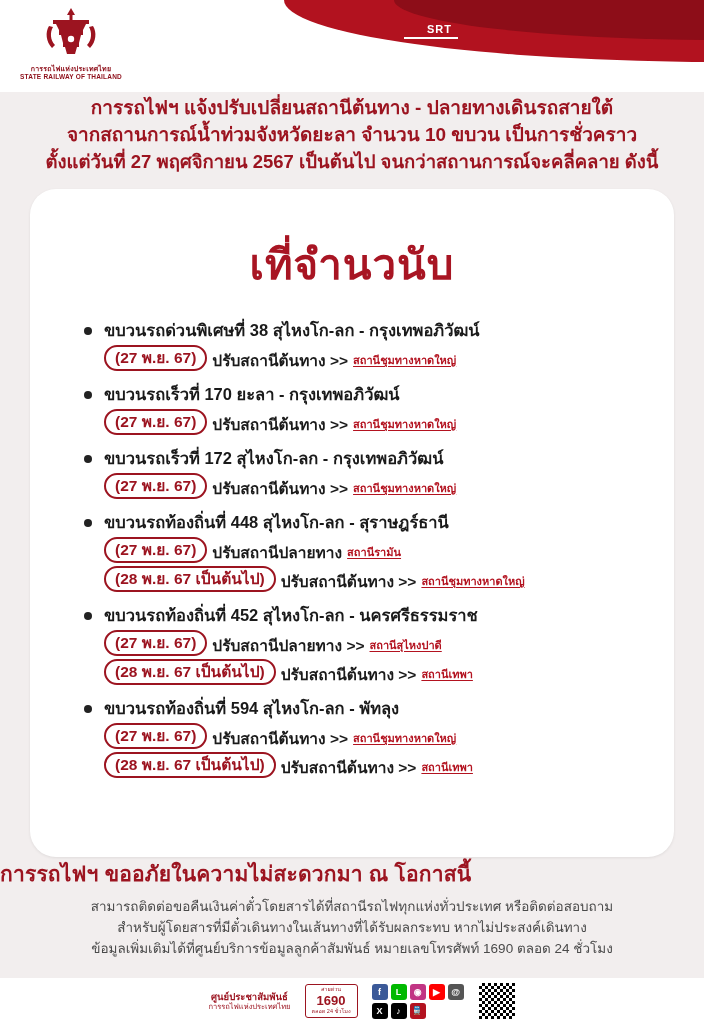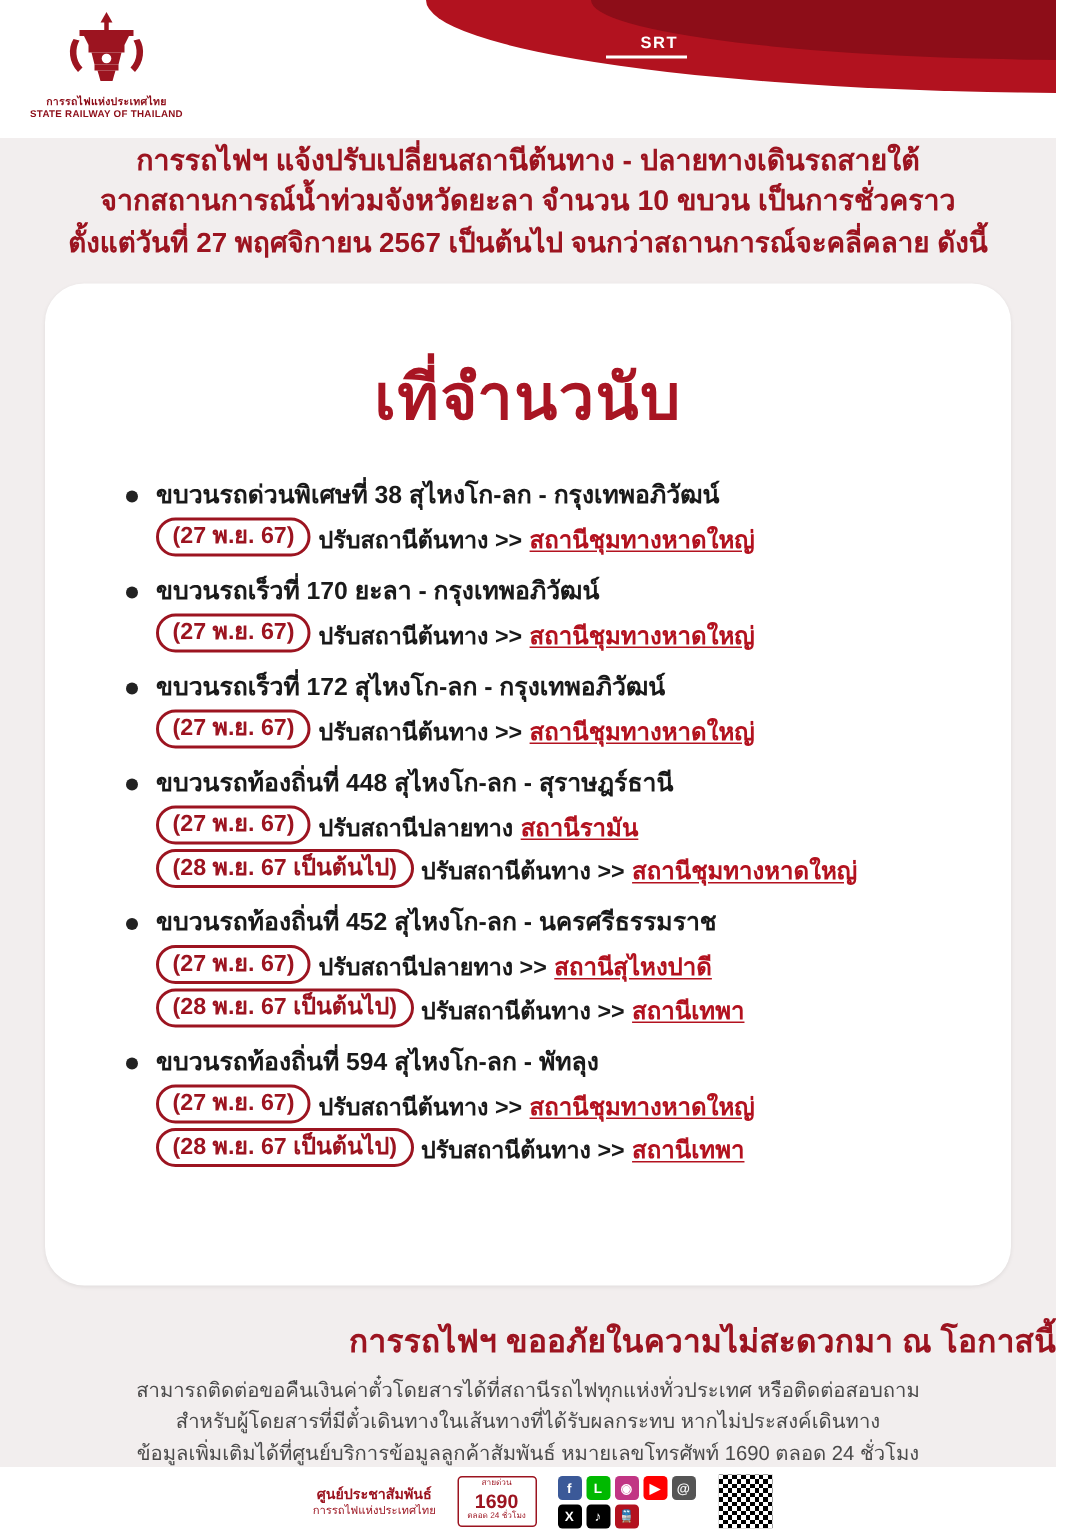--- a/index.html
+++ b/index.html
@@ -146,34 +146,33 @@
   }
   .row-action {
     color: #1a1a1a;
     font-size: 15.5px;
     font-weight: bold;
     line-height: 21px;
     margin-right: 5px;
   }
   .row-station {
     color: #b3121f;
-    font-size: 16px;
+    font-size: 11px;
     font-weight: bold;
     line-height: 21px;
     text-decoration: underline;
     text-underline-offset: 2px;
   }
 
   
   .apology {
-    text-align: right;
+    text-align: left;
     color: #9c1420;
     font-size: 21px;
     font-weight: bold;
-    margin-top: 20px;
     letter-spacing: .2px;
   }
   .note {
     text-align: center;
     color: #4a4a4a;
     font-size: 13.5px;
     line-height: 21px;
     margin-top: 6px;
     padding: 0 40px;
   }

